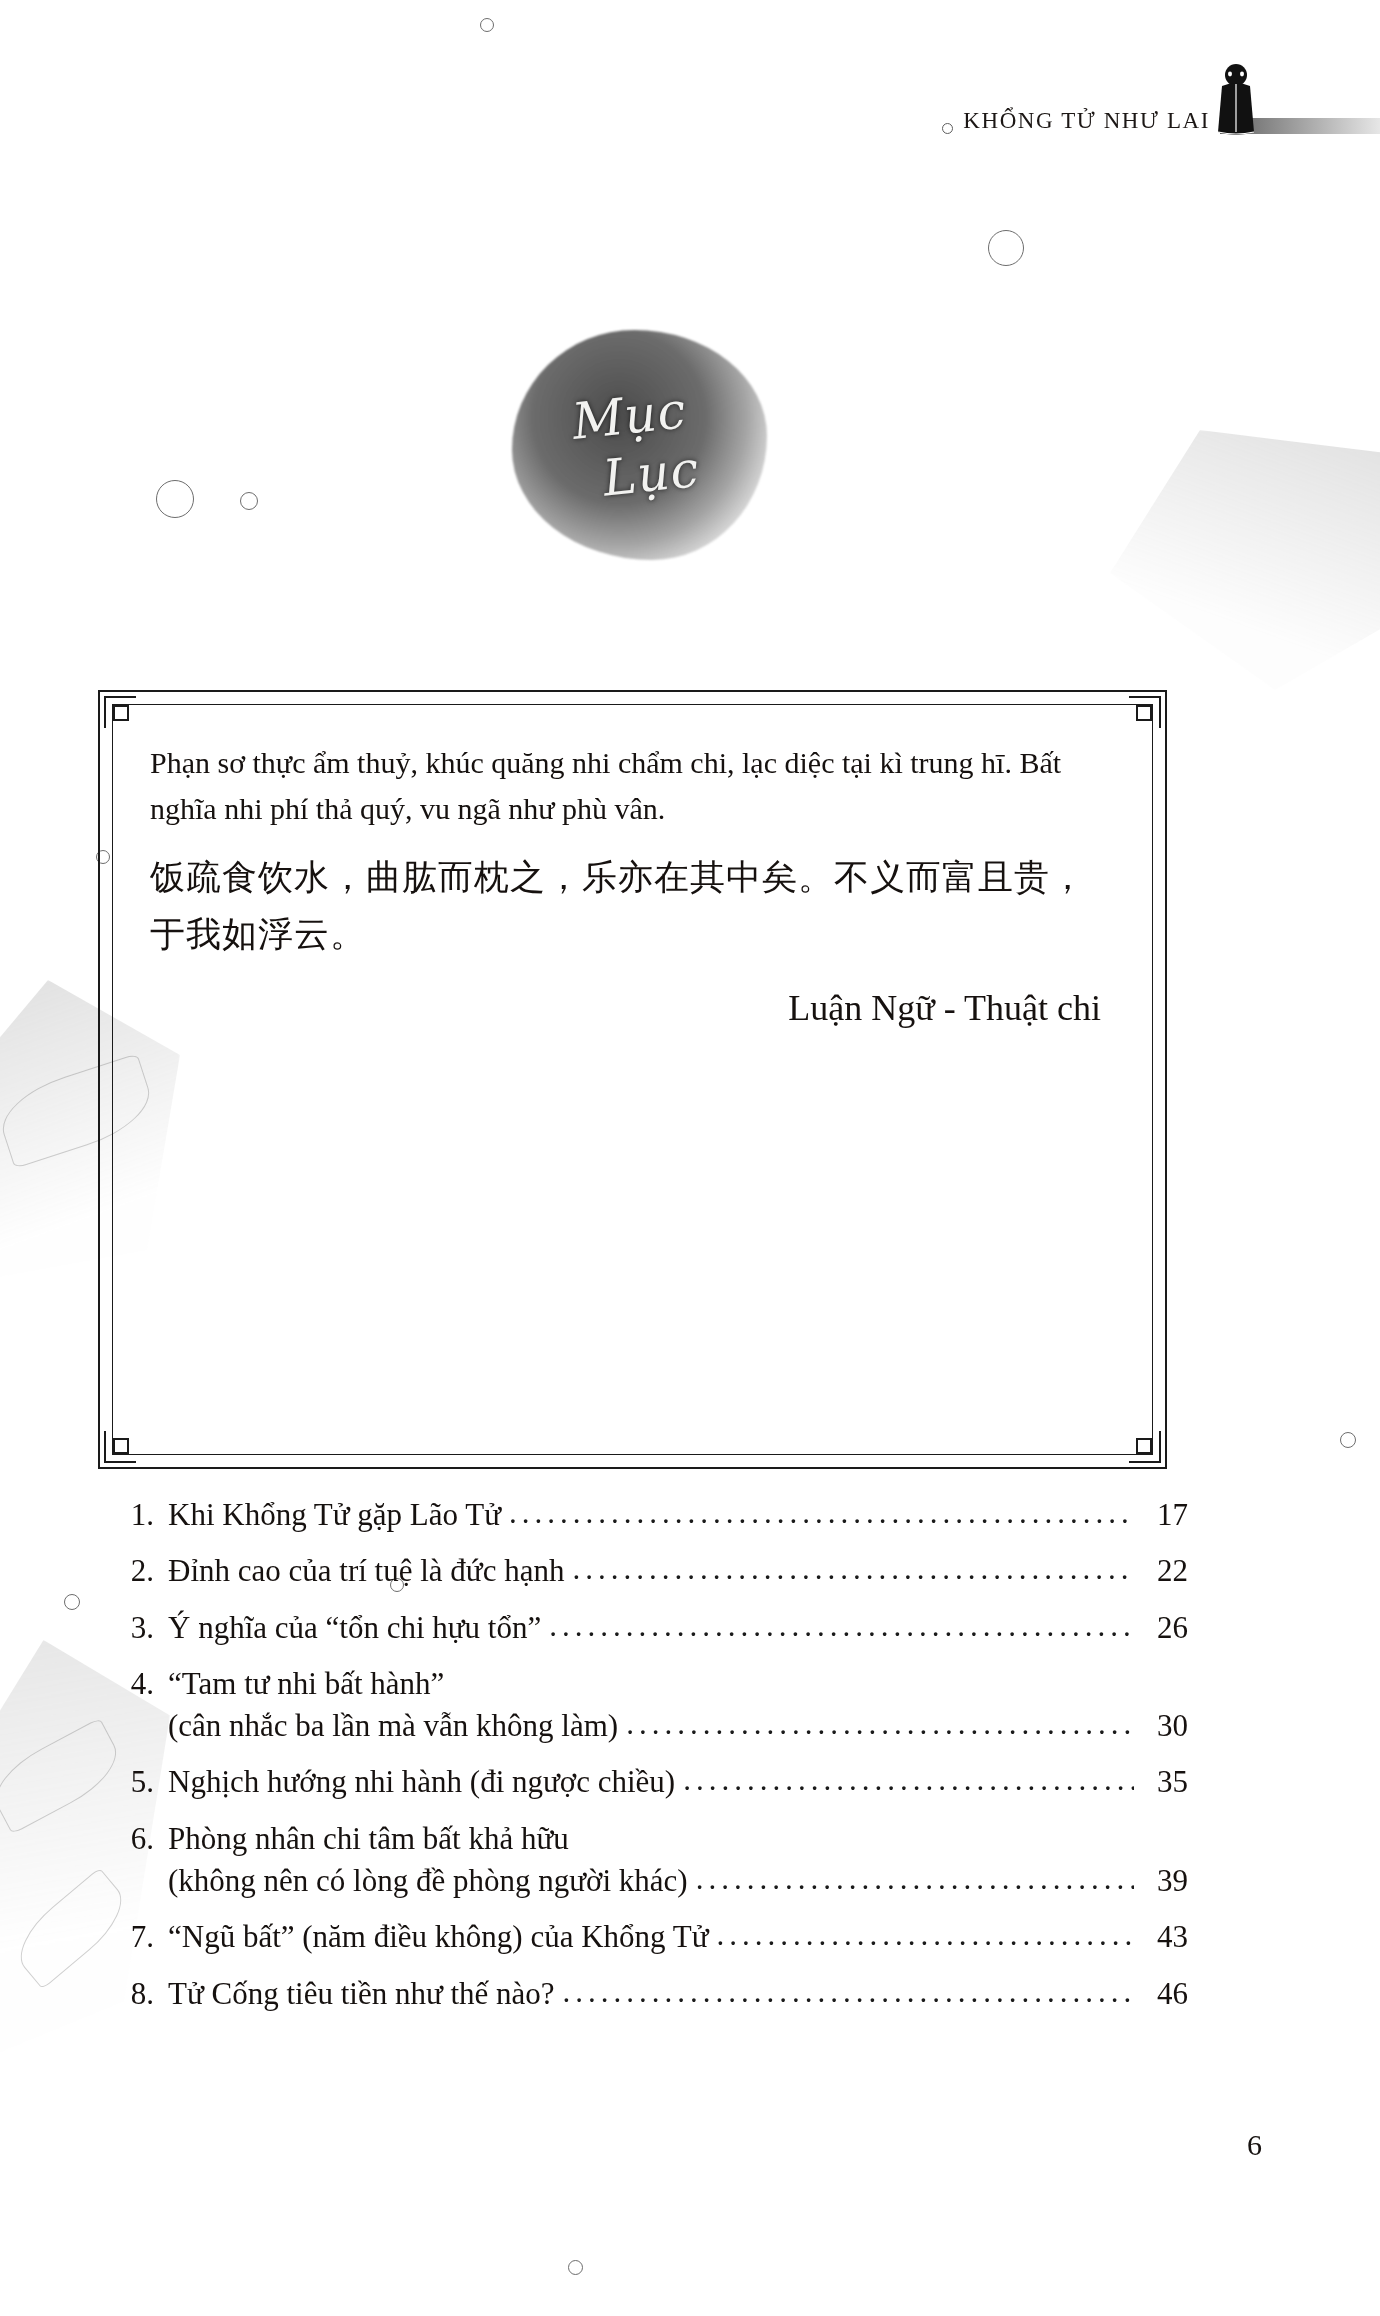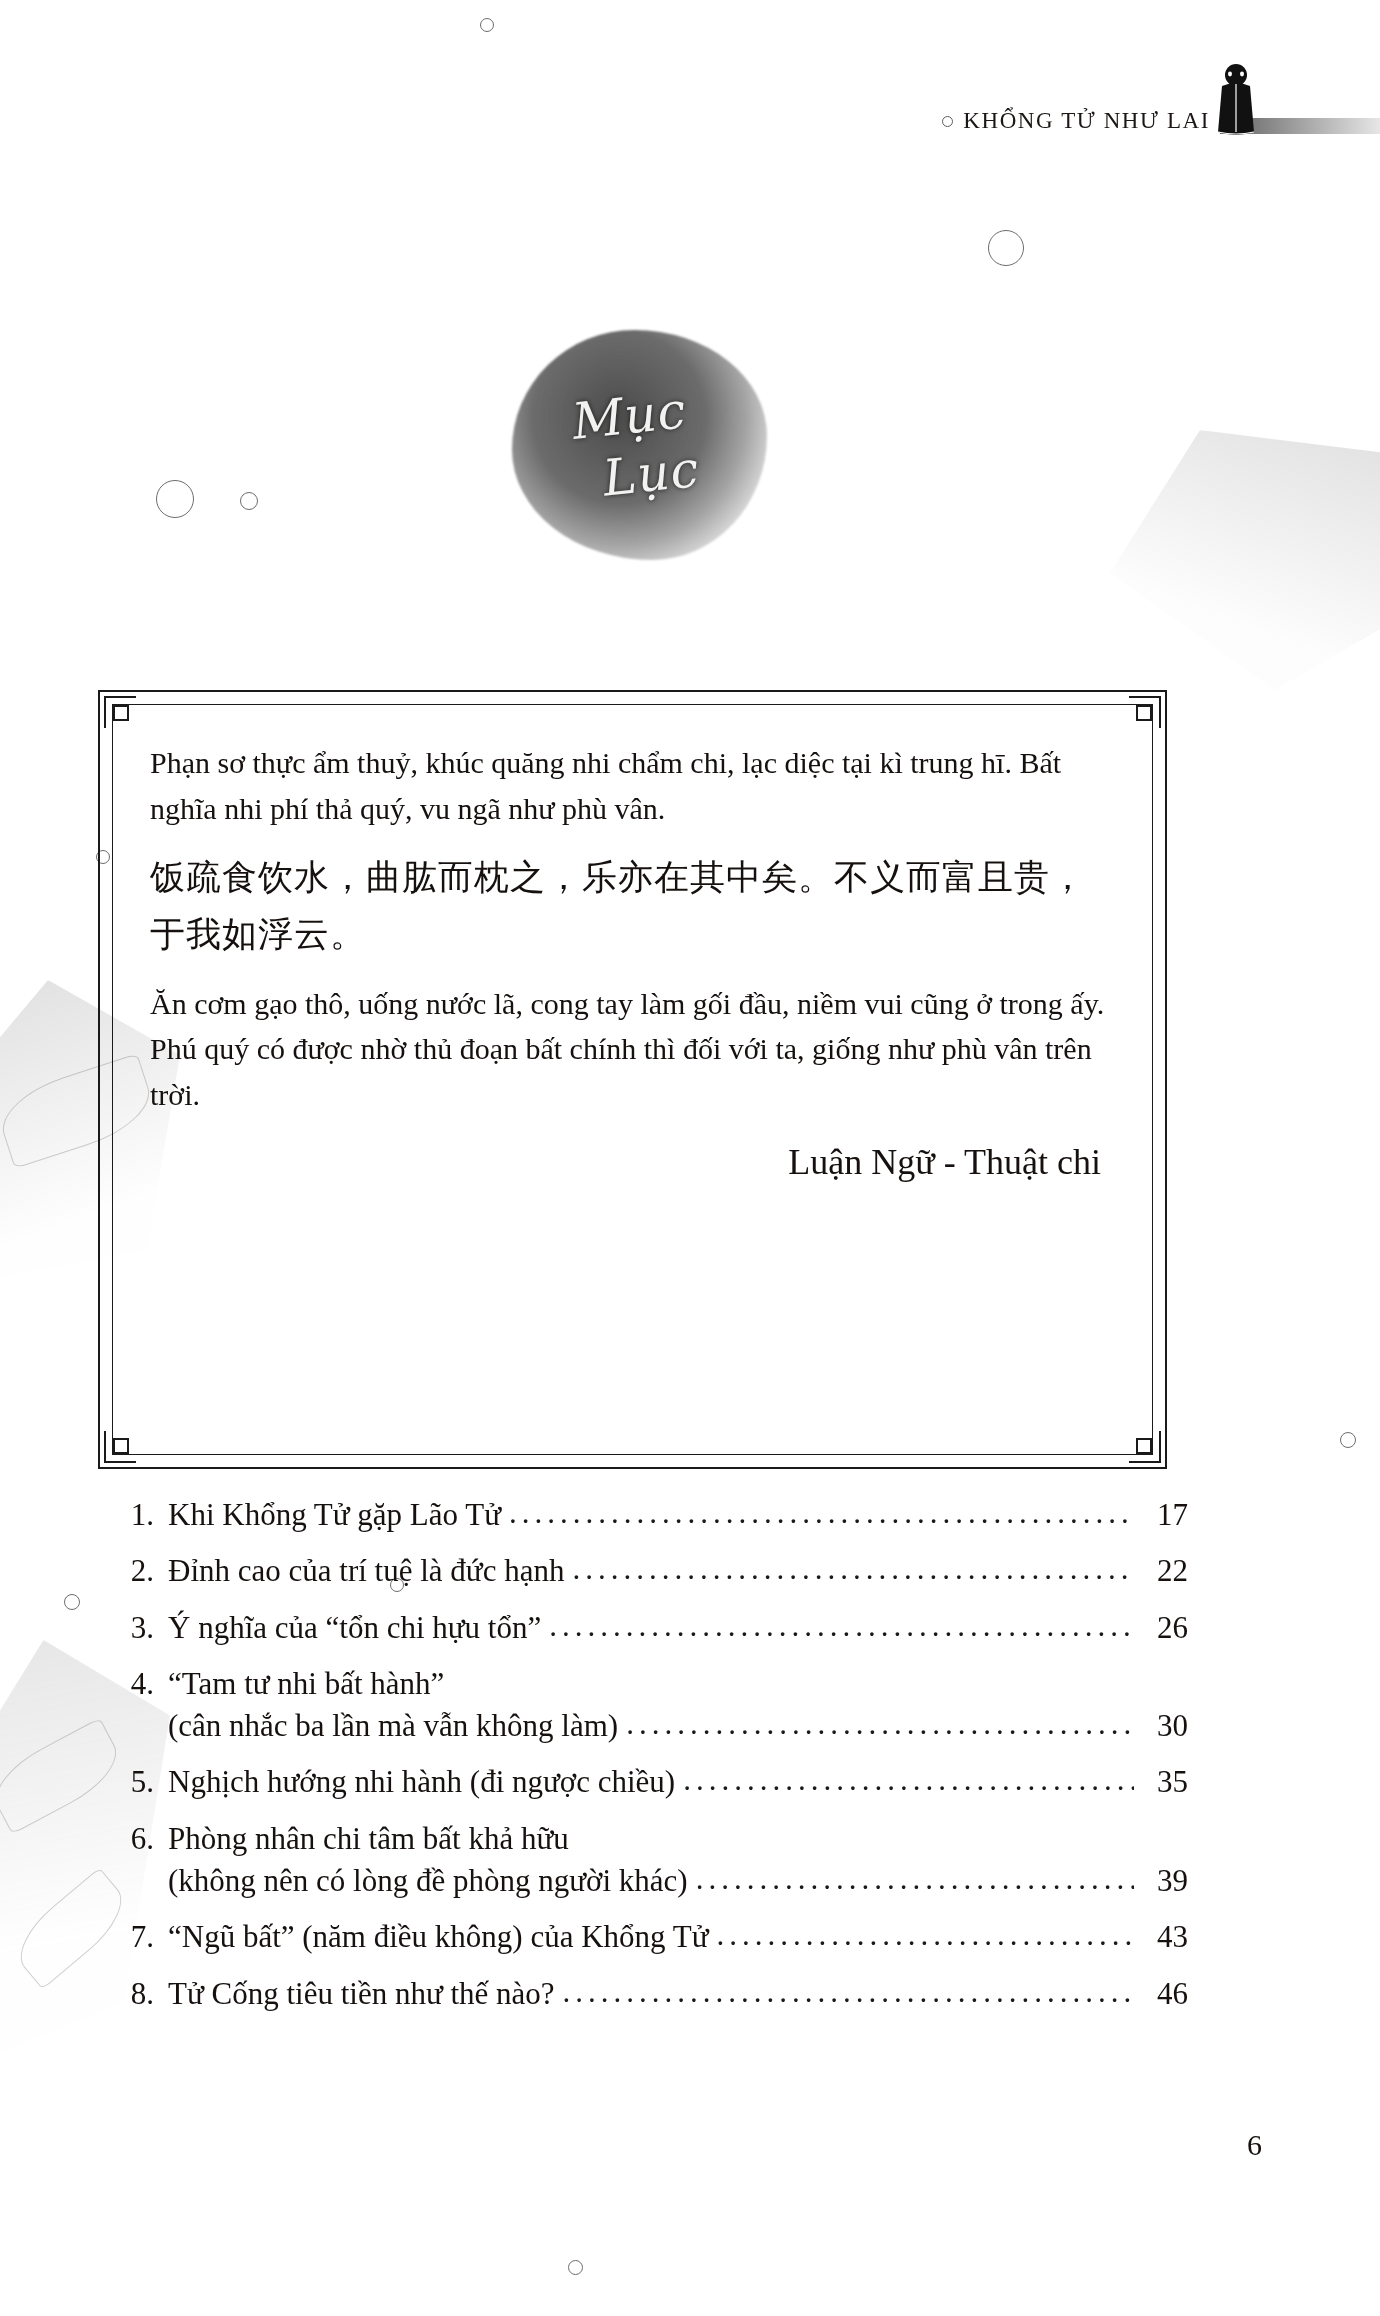--- a/index.html
+++ b/index.html
@@ -65,21 +65,21 @@
     background: transparent;
     pointer-events: none;
   }
 
   
   .running-head {
     position: absolute;
     top: 108px;
     right: 170px;
     display: flex;
-    align-items: center;
+    align-items: flex-end;
     gap: 10px;
   }
   .running-head .rh-text {
     font-family: "Liberation Serif", serif;
     font-size: 23px;
     letter-spacing: 1.6px;
     color: #1c1715;
     white-space: nowrap;
   }
   .rh-dot {
@@ -293,21 +293,20 @@
   <div class="corner bl"></div>
   <div class="corner br"></div>
   <div class="corner-sq tl"></div>
   <div class="corner-sq tr"></div>
   <div class="corner-sq bl"></div>
   <div class="corner-sq br"></div>
 
   <div class="quote-body">
     <p class="quote-hanviet">Phạn sơ thực ẩm thuỷ, khúc quăng nhi chẩm chi, lạc diệc tại kì trung hī. Bất nghĩa nhi phí thả quý, vu ngã như phù vân.</p>
     <p class="quote-chinese">饭疏食饮水，曲肱而枕之，乐亦在其中矣。不义而富且贵，于我如浮云。</p>
-    <p class="quote-vn">Ăn cơm gạo thô, uống nước lã, cong tay làm gối đầu, niềm vui cũng ở trong ấy. Phú quý có được nhờ thủ đoạn bất chính thì đối với ta, giống như phù vân trên trời.</p>
     <p class="quote-source">Luận Ngữ - Thuật chi</p>
   </div>
 </div>
 
 <div class="toc">
 
   <div class="toc-item">
     <div class="toc-num">1.</div>
     <div class="toc-body">
       <div class="toc-line">

